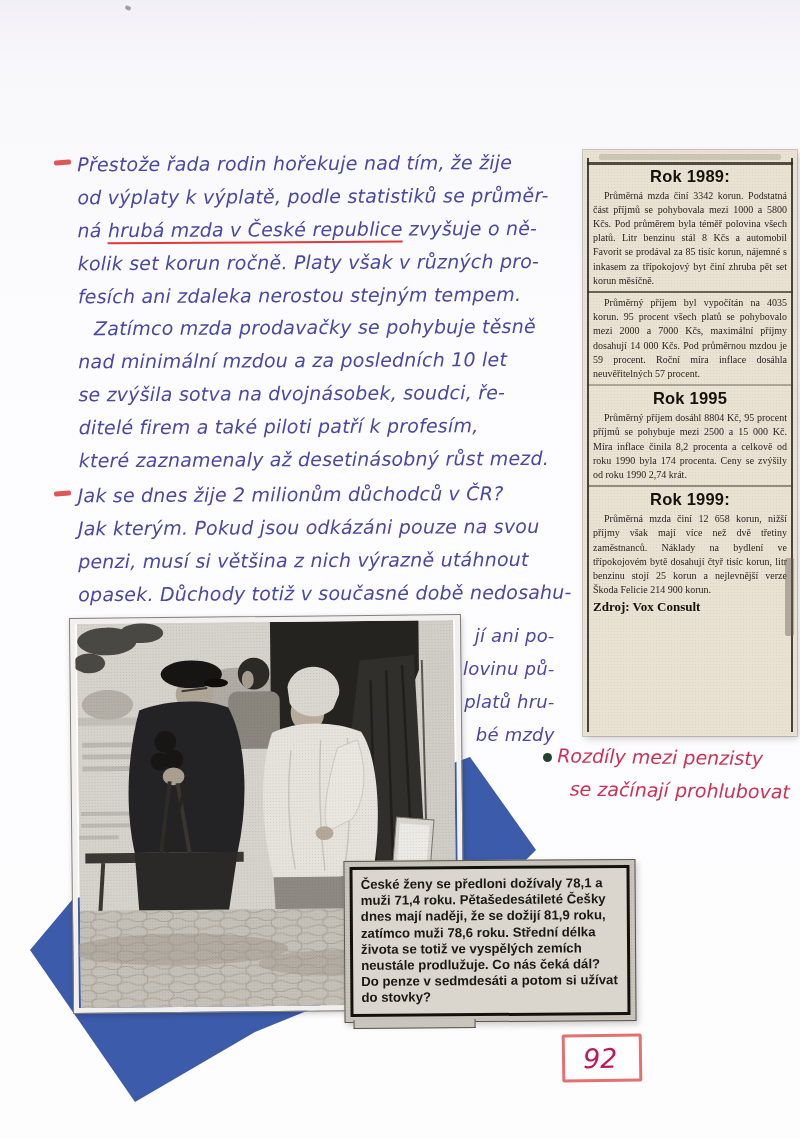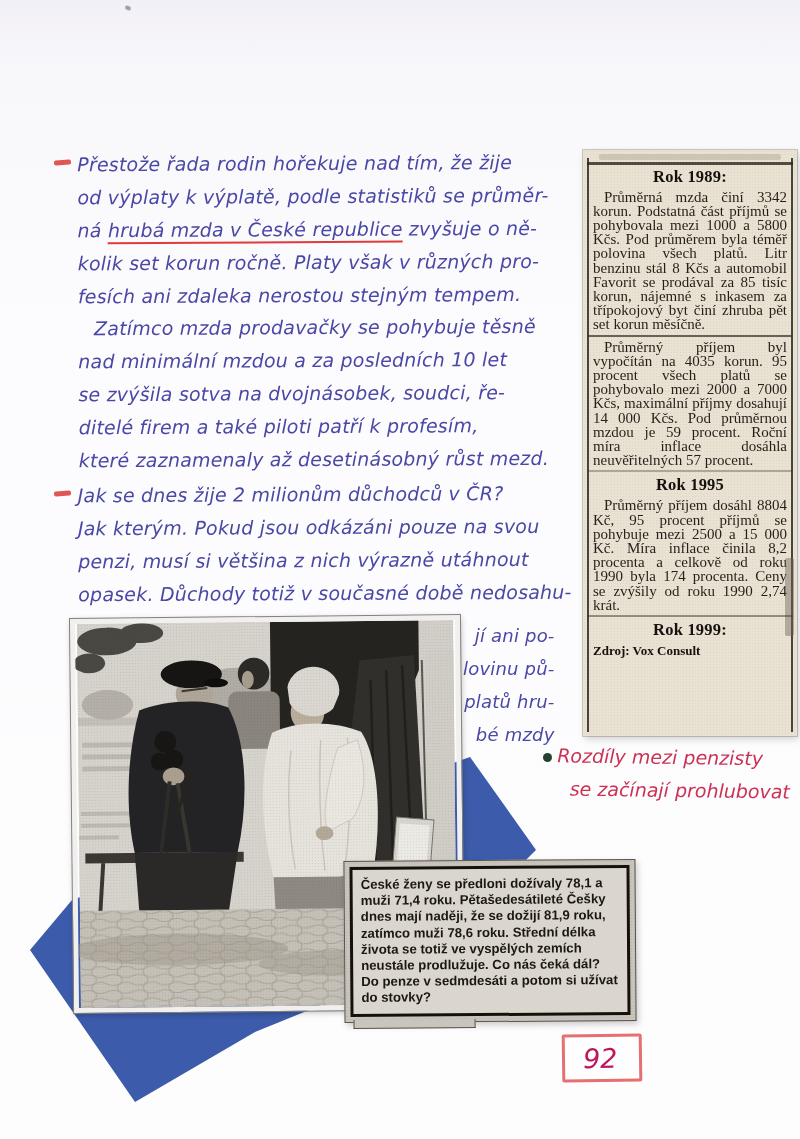--- a/index.html
+++ b/index.html
@@ -35,23 +35,23 @@
       background-image:radial-gradient(rgba(120,110,95,.10) .5px,transparent .6px);
       background-size:3px 3px;}
   #wages .rule{position:absolute;top:8px;bottom:4px;width:1.6px;background:#2c2722;opacity:.85;}
   #wages .rule.l{left:4px;} #wages .rule.r{right:4px;}
   #wages .seam{height:2px;margin:3px -6px;background:#3d372d;}
   .seam.s1{opacity:.75;} .seam.s2{opacity:.35;} .seam.s3{opacity:.5;}
   #wages .seam-top{height:2.5px;margin:0 -6px 2px;background:#2a251e;opacity:.8;}
   #wages .ghost{height:6px;margin:0 6px 2px;background:#9a9284;opacity:.35;border-radius:2px;}
   #wages .smudge{position:absolute;right:3px;top:408px;width:9px;height:78px;
       background:#6f675a;opacity:.45;border-radius:2px;}
-  .clip-title{font-family:Liberation Serif, serif;font-weight:bold;font-size:16.5px;
+  .clip-title{font-family:Liberation Sans, sans-serif;font-weight:bold;font-size:16.5px;
       text-align:center;color:#15110d;margin:1px 0 3px;letter-spacing:.2px;}
-  .clip-body{font-family:"Liberation Serif",serif;font-size:15px;line-height:14.2px;
+  .clip-body{font-family:"Liberation Serif",serif;font-size:10px;line-height:14.2px;
       text-align:justify;text-indent:11px;color:#241f19;margin:0;}
   .clip-source{font-family:"Liberation Serif",serif;font-weight:bold;font-size:13px;
       text-align:left;color:#15110d;margin:2px 4px 0 0;}
   
   #blue-paper{position:absolute;left:0;top:0;z-index:1;}
   
   #photo{position:absolute;left:72px;top:617px;width:380px;height:384px;z-index:2;
       border:5px solid #f1f0ee;outline:1px solid #84817c;
       box-shadow:1px 2px 6px rgba(0,0,0,.25);transform:rotate(-.6deg);}
   #photo svg{display:block;}
@@ -124,20 +124,21 @@
     <div class="seam-top"></div>
     <div class="clip-title">Rok 1989:</div>
     <p class="clip-body">Průměrná mzda činí 3342 korun. Podstatná část příjmů se pohybovala mezi 1000 a 5800 Kčs. Pod průměrem byla téměř polovina všech platů. Litr benzinu stál 8 Kčs a automobil Favorit se prodával za 85 tisíc korun, nájemné s inkasem za třípokojový byt činí zhruba pět set korun měsíčně.</p>
     <div class="seam s1"></div>
     <p class="clip-body">Průměrný příjem byl vypočítán na 4035 korun. 95 procent všech platů se pohybovalo mezi 2000 a 7000 Kčs, maximální příjmy dosahují 14 000 Kčs. Pod průměrnou mzdou je 59 procent. Roční míra inflace dosáhla neuvěřitelných 57 procent.</p>
     <div class="seam s2"></div>
     <div class="clip-title">Rok 1995</div>
     <p class="clip-body">Průměrný příjem dosáhl 8804 Kč, 95 procent příjmů se pohybuje mezi 2500 a 15 000 Kč. Míra inflace činila 8,2 procenta a celkově od roku 1990 byla 174 procenta. Ceny se zvýšily od roku 1990 2,74 krát.</p>
     <div class="seam s3"></div>
     <div class="clip-title">Rok 1999:</div>
+    <p class="clip-body">Průměrná mzda činí 12 658 korun, nižší příjmy však mají více než dvě třetiny zaměstnanců. Náklady na bydlení ve třípokojovém bytě dosahují čtyř tisíc korun, litr benzinu stojí 25 korun a nejlevnější verze Škoda Felicie 214 900 korun.</p>
     <div class="clip-source">Zdroj: Vox Consult</div>
   </div>
 
   <div id="note-bullet"></div>
   <div id="red-note">
     <div class="hwl2">Rozdíly mezi penzisty</div>
     <div class="hwl2 ind2">se začínají prohlubovat</div>
   </div>
 
   <div id="photo">

